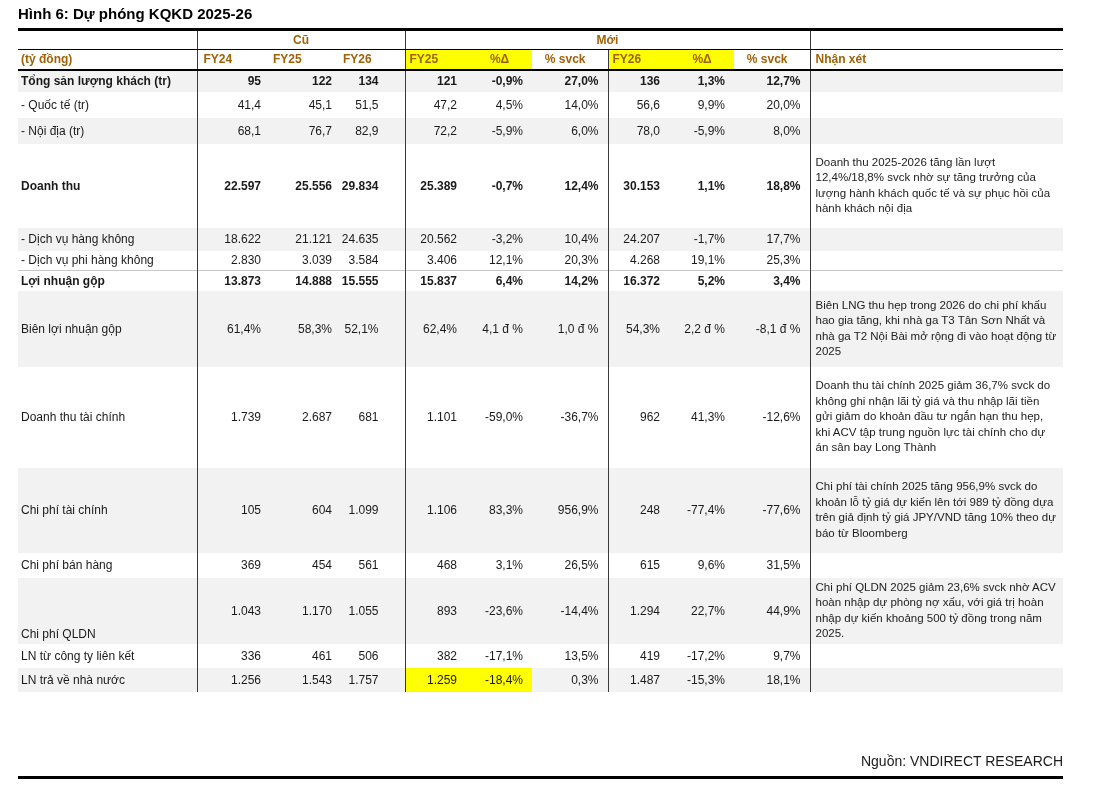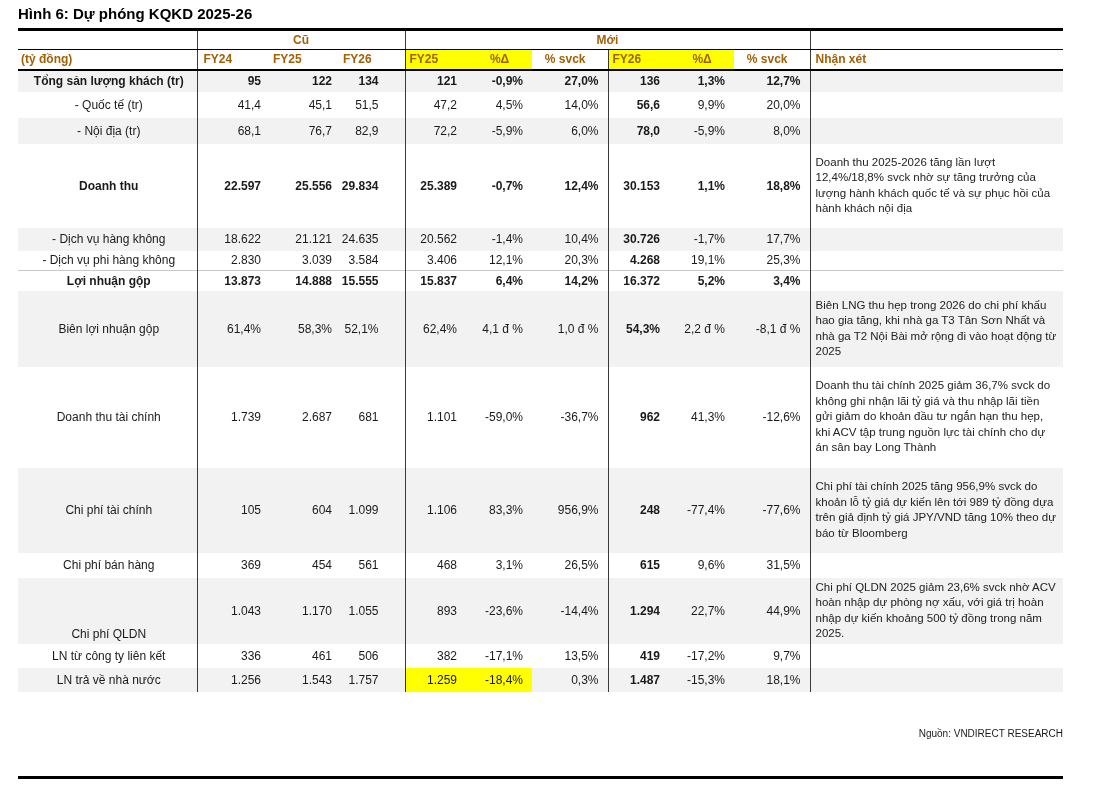--- a/index.html
+++ b/index.html
@@ -38,45 +38,45 @@
   #col-header-row th:nth-child(5),#col-header-row th:nth-child(8){text-align:left;padding-left:4px;}
   #col-header-row th:nth-child(6),#col-header-row th:nth-child(9){text-align:center;}
   #col-header-row th:nth-child(7),#col-header-row th:nth-child(10){text-align:right;padding-right:22px;}
   #col-header-row th:nth-child(11){text-align:left;padding-left:5px;}
   #col-header-row th:nth-child(2),#col-header-row th:nth-child(5),
   #col-header-row th:nth-child(8),#col-header-row th:nth-child(11){border-left:1px solid #3a3a3a;}
 
   tbody td{vertical-align:middle;padding:0;}
   tbody td:nth-child(2),tbody td:nth-child(5),
   tbody td:nth-child(8),tbody td:nth-child(11){border-left:1px solid #3a3a3a;}
-  td.label{text-align:center;padding-left:3px;white-space:nowrap;overflow:hidden;}
+  td.label{text-align:left;padding-left:3px;white-space:nowrap;overflow:hidden;}
   td.label.vbottom{vertical-align:bottom;padding-bottom:3px;}
   td.num{text-align:right;white-space:nowrap;}
   tbody td:nth-child(2){padding-right:6px;}
   tbody td:nth-child(3){padding-right:5px;}
   tbody td:nth-child(4){padding-right:26px;}
   tbody td:nth-child(5){padding-right:10px;}
   tbody td:nth-child(6){padding-right:9px;}
   tbody td:nth-child(7){padding-right:9px;}
-  tbody td:nth-child(8){padding-right:10px;font-weight:bold;}
+  tbody td:nth-child(8){padding-right:10px;}
   tbody td:nth-child(9){padding-right:9px;}
   tbody td:nth-child(10){padding-right:9px;}
   td.comment{
     font-size:11.5px;line-height:15.5px;color:#222;
     padding:2px 4px 2px 5px;text-align:left;vertical-align:middle;
   }
   tr.shaded{background:var(--stripe);}
   .hl{background:var(--hl);}
   tr.bold-row td.label,tr.bold-row td.num{font-weight:bold;}
   tr.topline td{border-top:1px solid #c9c9c9;}
   td.last{border-bottom:2px solid #000;}
 
   .source{
-    position:absolute;right:37px;top:728px;
-    font-size:10px;color:#1a1a1a;
+    position:absolute;right:37px;top:753px;
+    font-size:14px;color:#1a1a1a;
   }
   .bottom-rule{
     position:absolute;left:18px;top:776px;width:1045px;height:3px;background:#000;
   }
 </style>
 </head>
 <body>
 
 <div class="figure">
   <div class="fig-title">Hình 6: Dự phóng KQKD 2025-26</div>
@@ -168,23 +168,23 @@
           <td class="num">1,1%</td>
           <td class="num">18,8%</td>
           <td class="comment">Doanh thu 2025-2026 tăng lần lượt 12,4%/18,8% svck nhờ sự tăng trưởng của lượng hành khách quốc tế và sự phục hồi của hành khách nội địa</td>
         </tr>
         <tr class="shaded" style="height: 23px;">
           <td class="label">- Dịch vụ hàng không</td>
           <td class="num">18.622</td>
           <td class="num">21.121</td>
           <td class="num">24.635</td>
           <td class="num">20.562</td>
-          <td class="num">-1,4%</td>
+          <td class="num">-3,2%</td>
           <td class="num">10,4%</td>
-          <td class="num">30.726</td>
+          <td class="num">24.207</td>
           <td class="num">-1,7%</td>
           <td class="num">17,7%</td>
           <td class="comment"></td>
         </tr>
         <tr style="height: 20px;">
           <td class="label">- Dịch vụ phi hàng không</td>
           <td class="num">2.830</td>
           <td class="num">3.039</td>
           <td class="num">3.584</td>
           <td class="num">3.406</td>

